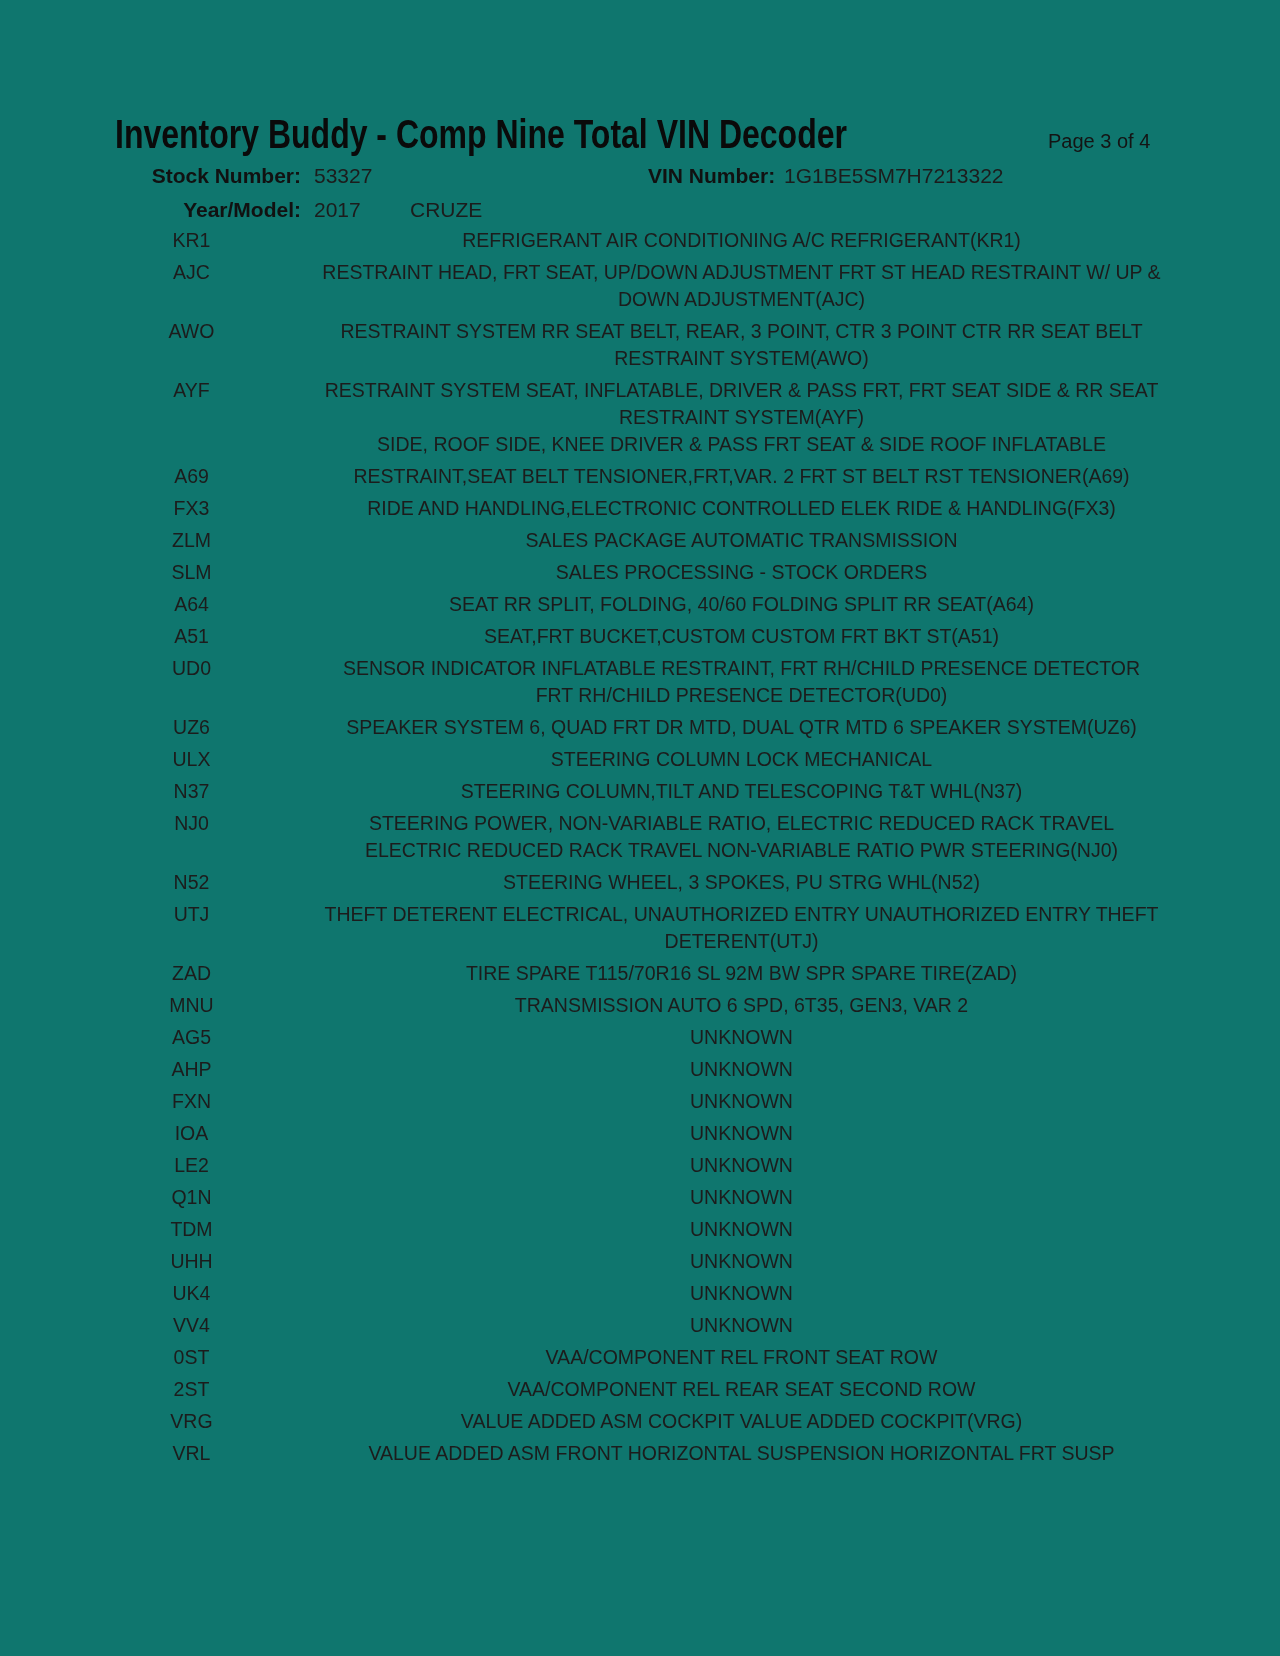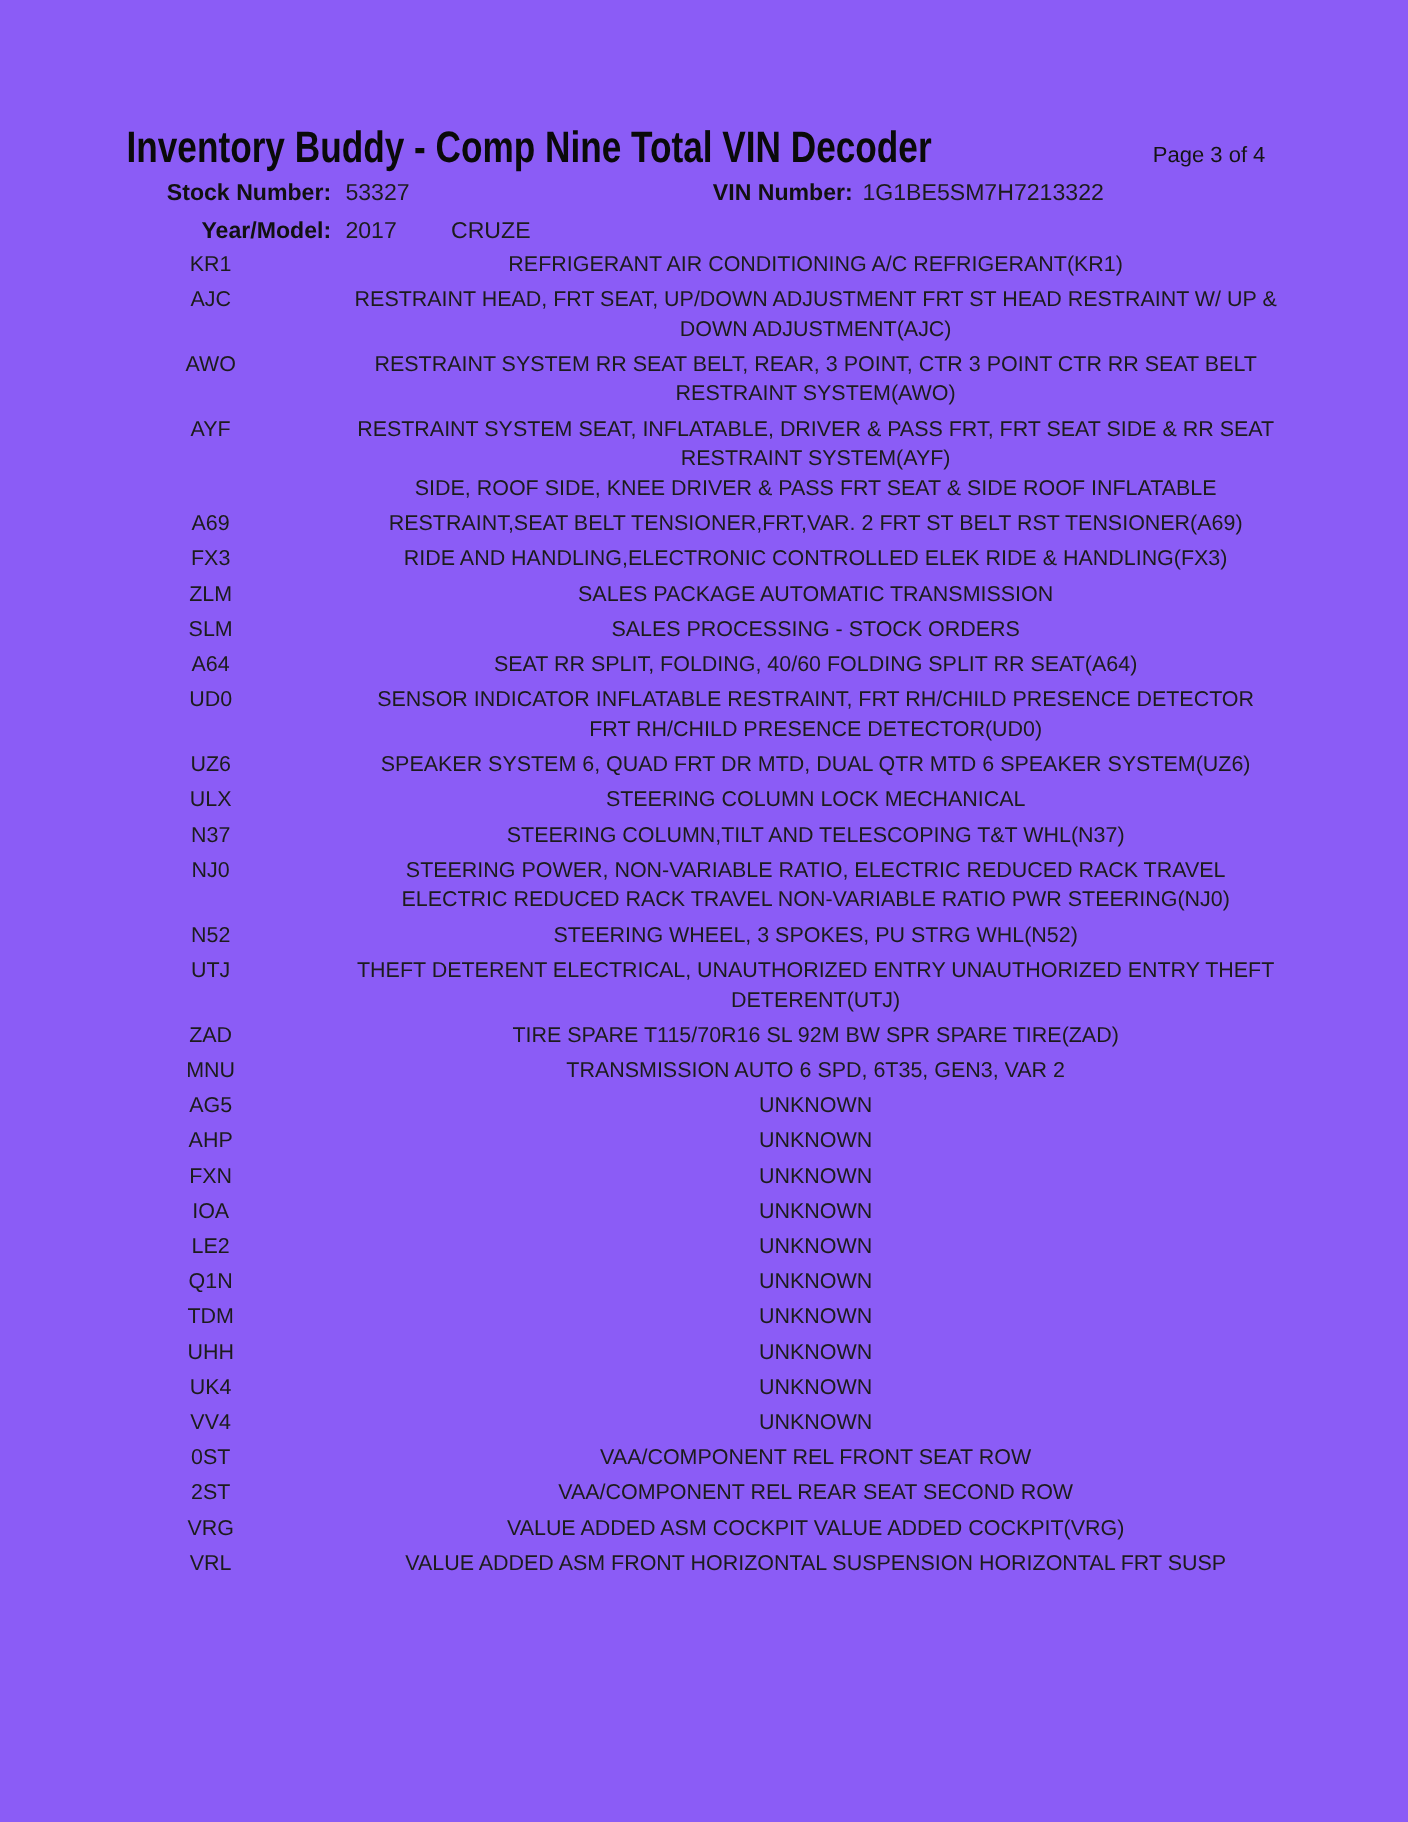--- a/index.html
+++ b/index.html
@@ -1,20 +1,20 @@
 <!DOCTYPE html>
 <html><head>
 <meta charset="utf-8">
 <style>
   html, body { margin: 0; padding: 0; background: #ffffff; }
   .page {
     position: relative;
     width: 1280px;
     height: 1656px;
-    background: #8b5cf6;
+    background: #0f766e;
     font-family: "Liberation Sans", sans-serif;
     color: #1c1c1c;
     overflow: hidden;
   }
   .doc-title {
     position: absolute;
     left: 115px;
     top: 114px;
     font-size: 40px;
     line-height: 40px;
@@ -149,20 +149,26 @@
         </div>
     </div>
 
     <div class="option-row">
       <div class="option-code">A64</div>
       <div class="option-desc">
           <div class="desc-line">SEAT RR SPLIT, FOLDING, 40/60 FOLDING SPLIT RR SEAT(A64)</div>
         </div>
     </div>
 
+    <div class="option-row">
+      <div class="option-code">A51</div>
+      <div class="option-desc">
+          <div class="desc-line">SEAT,FRT BUCKET,CUSTOM CUSTOM FRT BKT ST(A51)</div>
+        </div>
+    </div>
 
     <div class="option-row">
       <div class="option-code">UD0</div>
       <div class="option-desc">
           <div class="desc-line">SENSOR INDICATOR INFLATABLE RESTRAINT, FRT RH/CHILD PRESENCE DETECTOR</div>
           <div class="desc-line">FRT RH/CHILD PRESENCE DETECTOR(UD0)</div>
         </div>
     </div>
 
     <div class="option-row">

